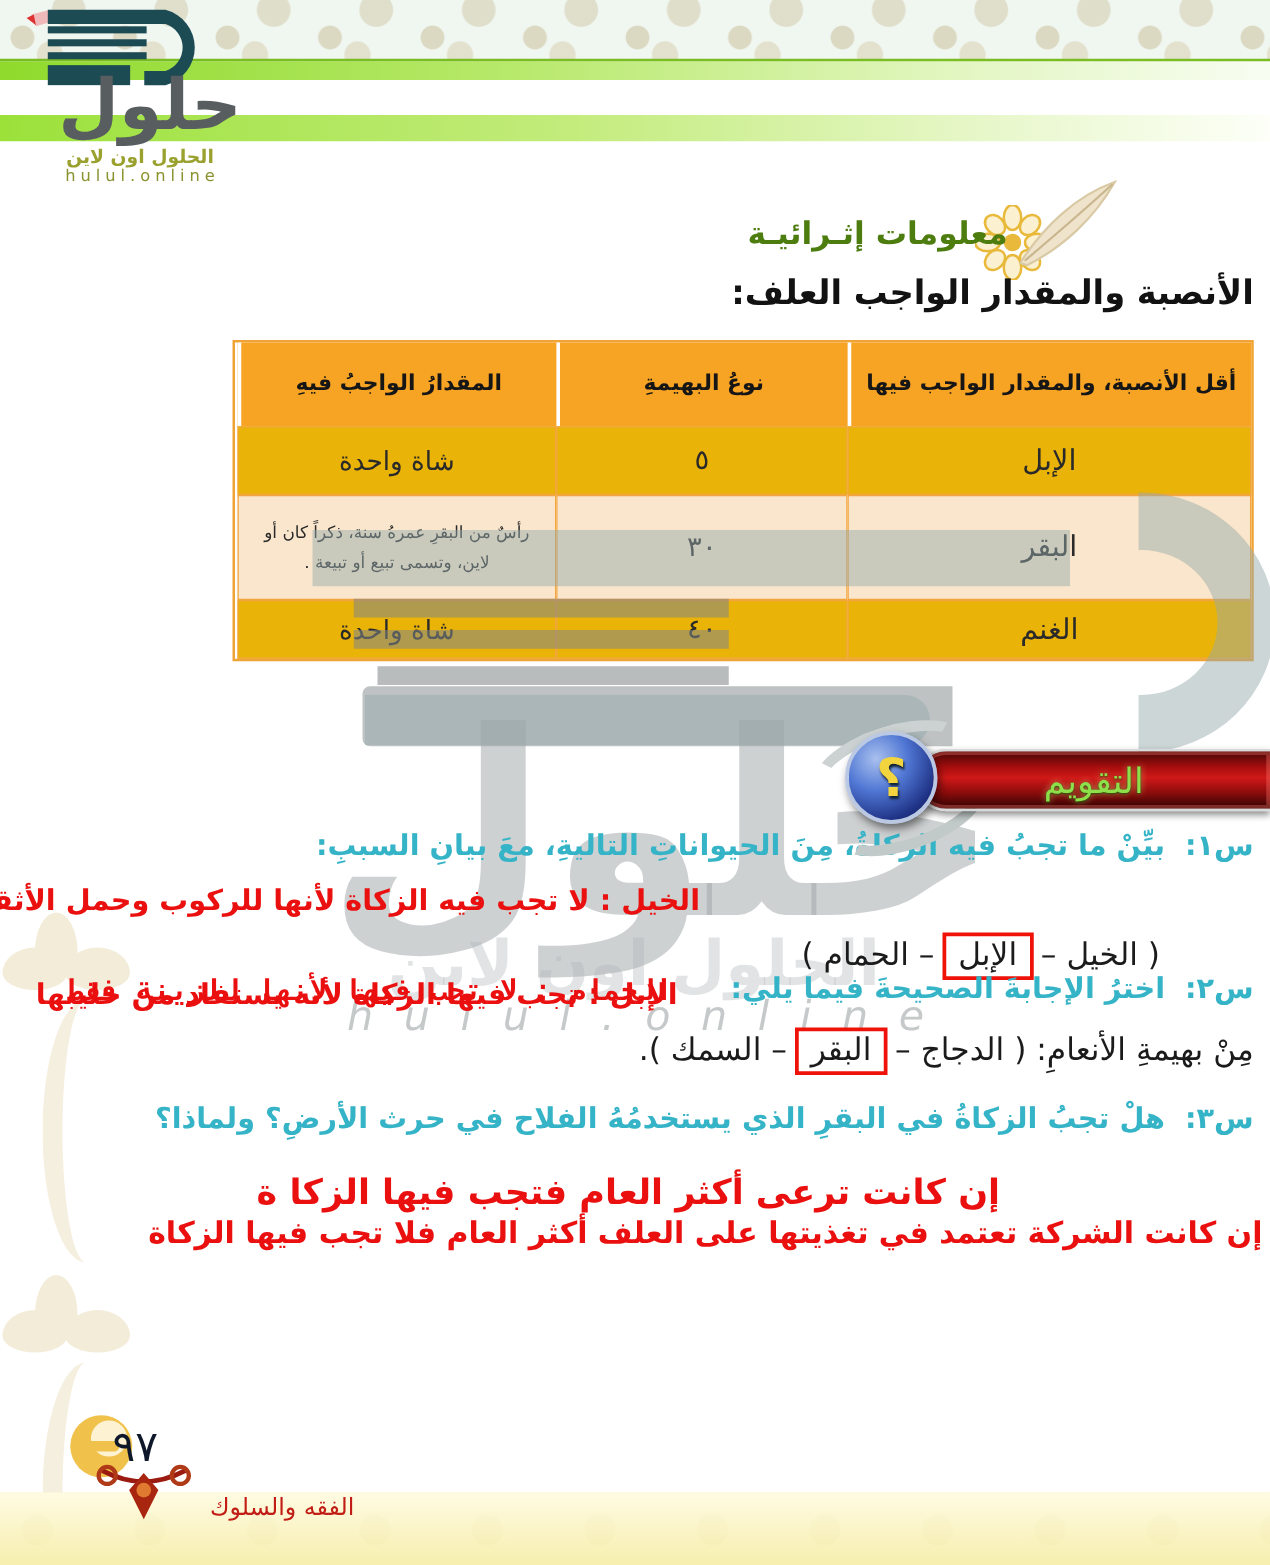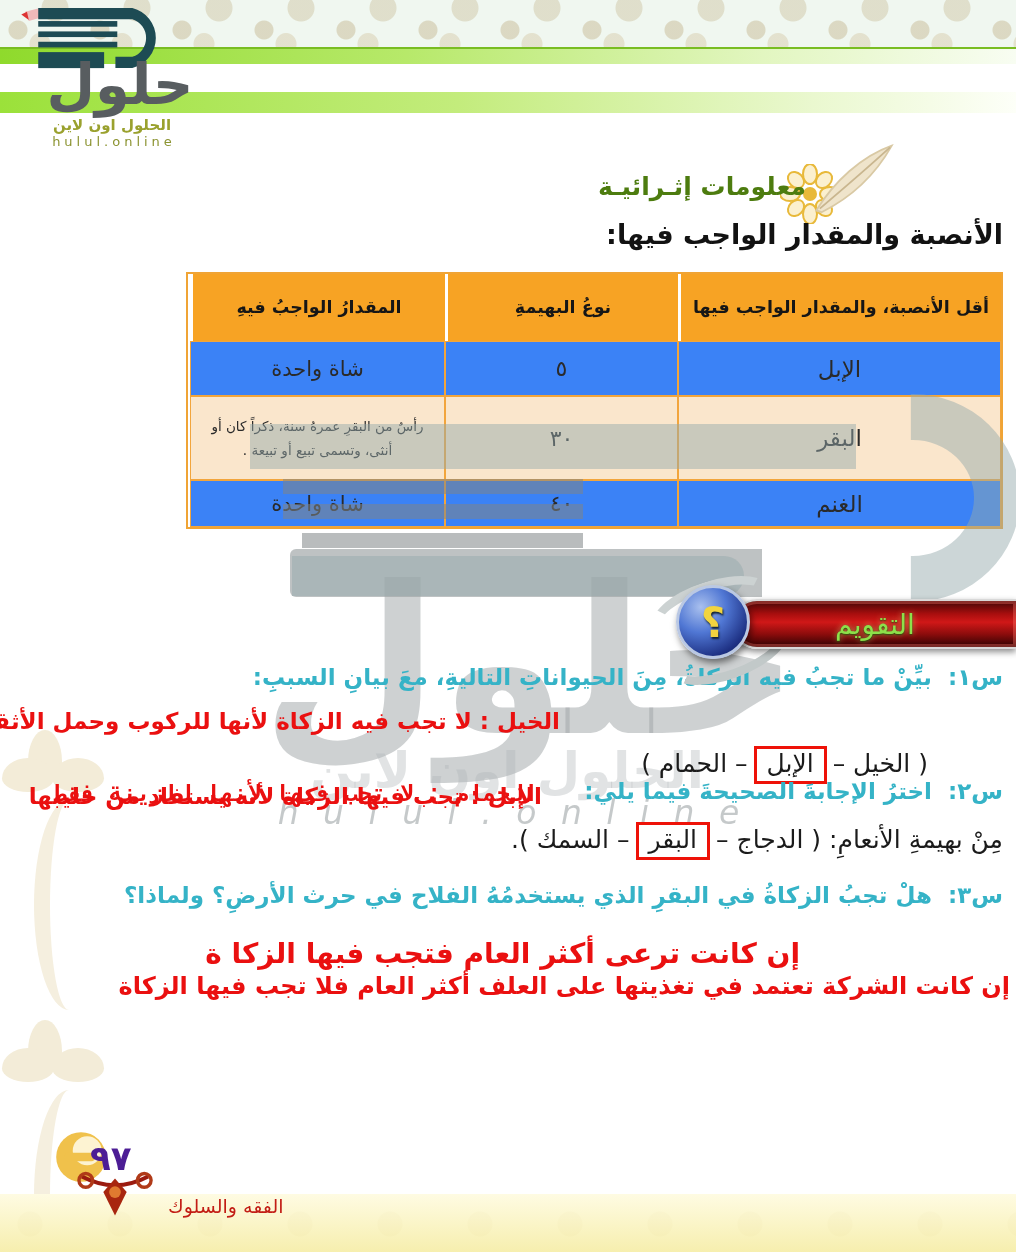--- a/index.html
+++ b/index.html
@@ -44,21 +44,21 @@
   
   .tblwrap { position:absolute; left:186px; top:272px; width:817px; z-index:5;
     border:2px solid #f0a435; }
   .tbl { display:grid; direction:rtl; grid-template-columns:323px 233px 255px;
     grid-template-rows:67px 55px 84px 47px; }
   .tc { display:flex; align-items:center; justify-content:center; text-align:center; direction:rtl; }
   .tc.hdr { background:#f7a324; color:#161616; font-weight:bold; font-size:17.5px; line-height:1.5;
     border-left:3px solid #ffffff; padding:0 8px; }
   .tc.hdr:last-of-type { border-left:none; }
   .tc.body { border:1px solid #f2a53c; color:#2a2a2a; }
-  .bg-a { background:#3b82f6; }
+  .bg-a { background:#eab308; }
   .bg-b { background:#fae6cc; }
   .f-type { font-size:23px; }
   .f-num  { font-size:22px; }
   .f-due  { font-size:21px; }
   .f-due-small { font-size:13.5px; line-height:1.8; padding:0 12px; }
 
   
   .wmz { position:absolute; z-index:8; pointer-events:none; }
   .wm-teal { background:rgba(148,170,172,.48); }
   .wm-arc { left:806px; top:394px; width:214px; height:208px; border-radius:50%;
@@ -109,22 +109,22 @@
 
   .ans { position:absolute; direction:rtl; color:#ea1010; font-weight:bold; white-space:nowrap; z-index:11; }
   .a1 { top:708px; right:456px; font-size:23px; }
   .a2 { top:783px; right:474px; font-size:23px;text-align:center; }
   .a3 { top:780px; right:478px; font-size:23px;font-family:Liberation Mono, monospace; }
   .b1 { top:937px; right:216px; font-size:28px; }
   .b2 { top:972px; right:6px;   font-size:24px; }
 
   
   .gold-orn { position:absolute; left:50px; top:1126px; width:62px; height:62px; z-index:4; }
-  .pagenum { position:absolute; left:90px; top:1138px; font-size:34px; font-weight:bold;
-    color:#4c1d95; z-index:5; }
+  .pagenum { position:absolute; left:90px; top:1138px; font-size:34px; font-weight:normal;
+    color:#0f172a; z-index:5; }
   .flourish { position:absolute; left:76px; top:1168px; width:78px; height:52px; z-index:5; }
   .booktitle { position:absolute; left:168px; top:1195px; color:#c21d15; font-weight:normal;
     font-size:19px; direction:rtl; z-index:5; white-space:nowrap; }
   .bottom-band { position:absolute; left:0; top:1194px; width:1016px; height:58px; z-index:1;
     background-color:#faf4c2;
     background-image:
       linear-gradient(180deg, rgba(255,252,230,.9), rgba(246,238,172,.9)),
       radial-gradient(circle at 30px 30px, rgba(226,210,140,.8) 12px, rgba(226,210,140,0) 13px);
     background-size:100% 100%, 90px 58px; }
 
@@ -172,35 +172,35 @@
       </g>
       <circle cx="30" cy="30" r="7" fill="#e8b93a"></circle>
     </svg>
     <svg class="feather" viewBox="0 0 100 80">
       <path d="M8 76 C28 44 58 16 92 4 C74 36 46 62 14 78 Z" fill="#efe4cb" stroke="#d9c9a4" stroke-width="2"></path>
       <path d="M12 74 C38 52 68 26 90 6" stroke="#c9b68f" stroke-width="2" fill="none"></path>
     </svg>
     <div class="enrich-label">معلومات إثـرائيـة</div>
   </div>
 
-  <div class="heading">الأنصبة والمقدار الواجب فيها:</div>
+  <div class="heading">الأنصبة والمقدار الواجب العلف:</div>
 
   <div class="tblwrap">
     <div class="tbl" dir="rtl">
       <div class="tc hdr">أقل الأنصبة، والمقدار الواجب فيها</div>
       <div class="tc hdr">نوعُ البهيمةِ</div>
       <div class="tc hdr">المقدارُ الواجبُ فيهِ</div>
 
       <div class="tc body bg-a f-type">الإبل</div>
       <div class="tc body bg-a f-num">٥</div>
       <div class="tc body bg-a f-due">شاة واحدة</div>
 
       <div class="tc body bg-b f-type">البقر</div>
       <div class="tc body bg-b f-num">٣٠</div>
-      <div class="tc body bg-b f-due-small">رأسٌ من البقرِ عمرهُ سنة، ذكراً كان أو أنثى، وتسمى تبيع أو تبيعة .</div>
+      <div class="tc body bg-b f-due-small">رأسٌ من البقرِ عمرهُ سنة، ذكراً كان أو لاين، وتسمى تبيع أو تبيعة .</div>
 
       <div class="tc body bg-a f-type">الغنم</div>
       <div class="tc body bg-a f-num">٤٠</div>
       <div class="tc body bg-a f-due">شاة واحدة</div>
     </div>
   </div>
 
   <div class="wmz wm-teal" style="left:250px; top:424px; width:606px; height:45px;"></div>
   <div class="wmz wm-arc"></div>
   <div class="wmz wm-gray" style="left:283px; top:479px; width:300px; height:15px;"></div>

